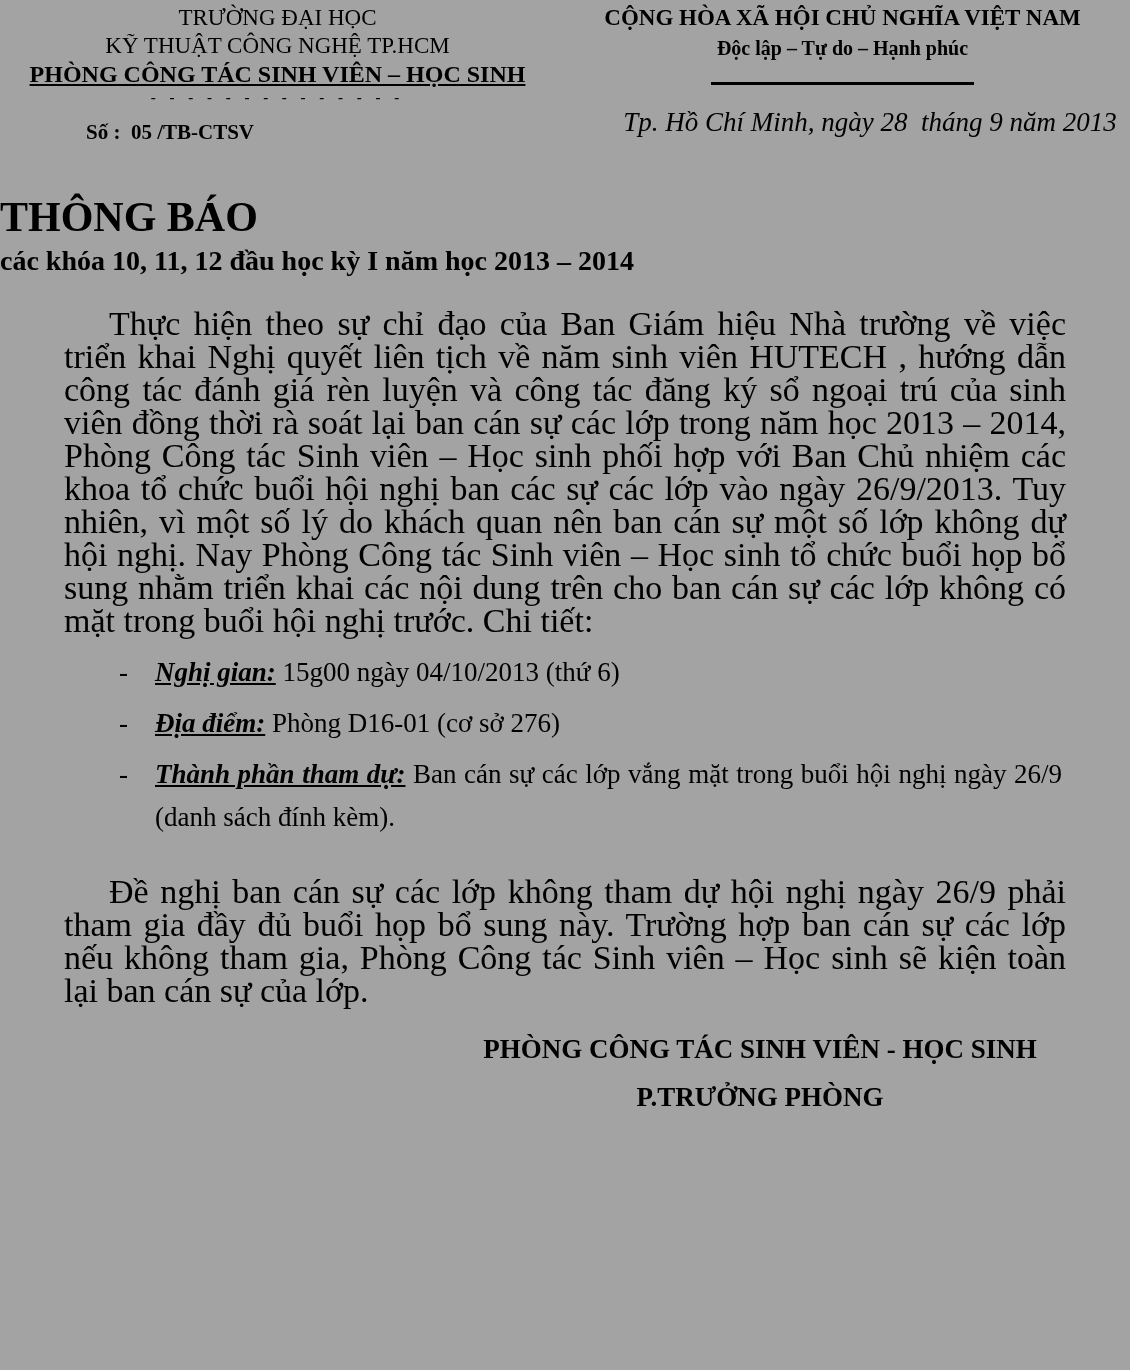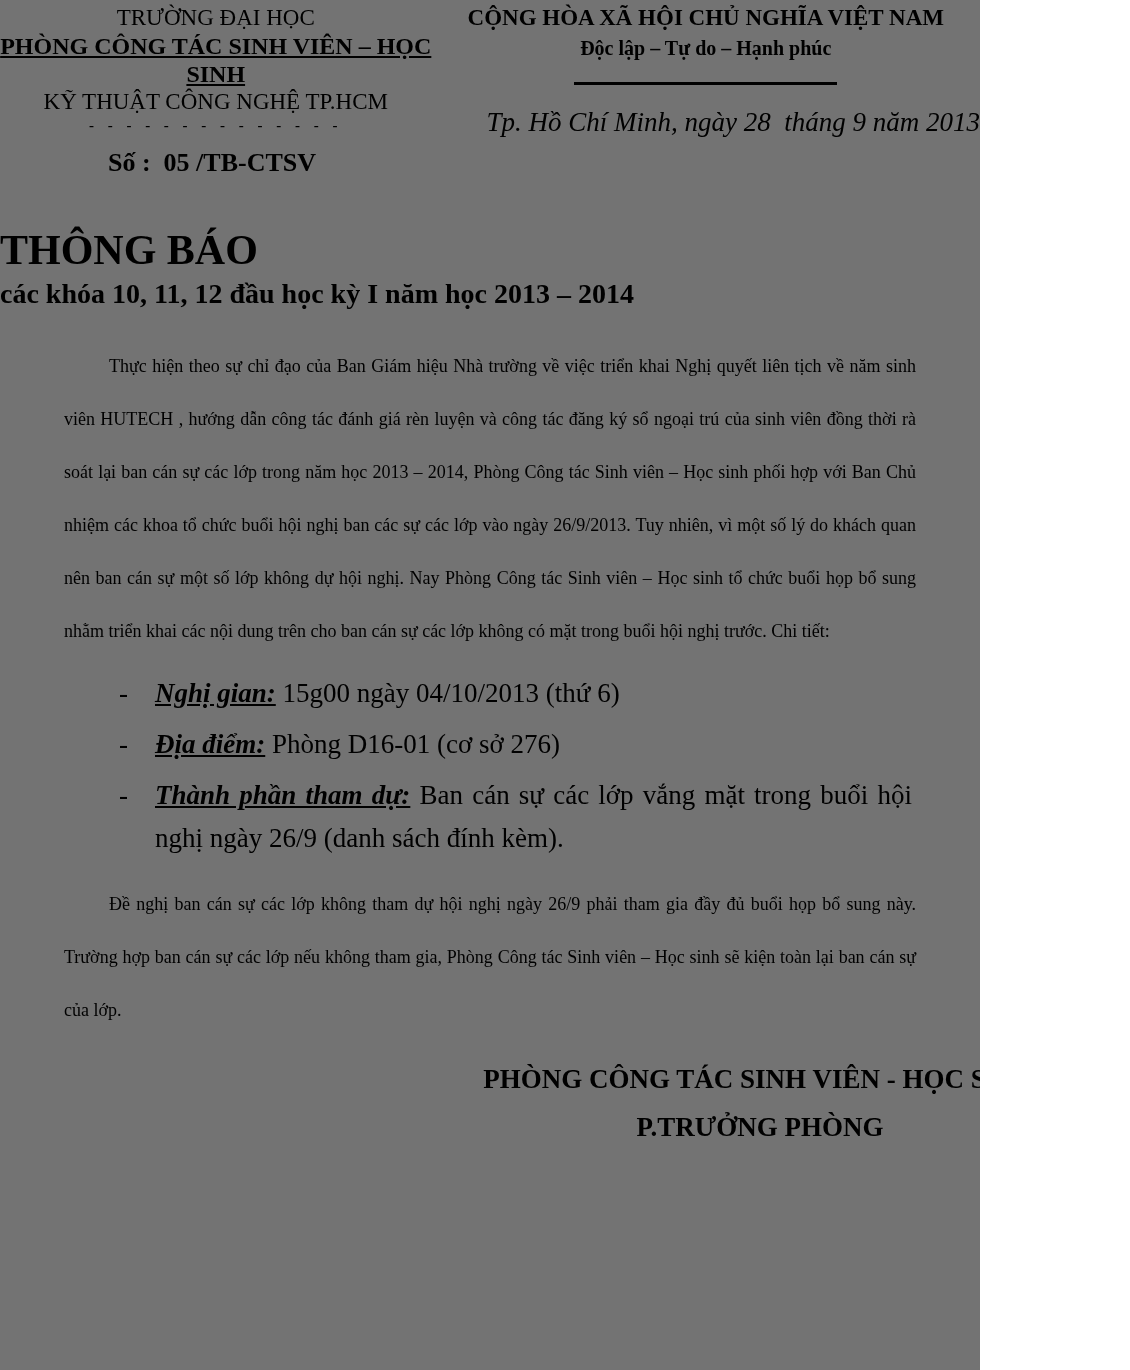--- a/index.html
+++ b/index.html
@@ -1,63 +1,63 @@
 <!DOCTYPE html>
 <html><head>
 <meta charset="utf-8">
 <style>
   * { margin: 0; padding: 0; box-sizing: border-box; }
   html, body { background: #ffffff; }
   .page {
     position: relative;
-    width: 980px;
+    width: 1130px;
     height: 1370px;
-    background: #737373;
+    background: #a3a3a3;
     color: #000000;
     font-family: "Liberation Serif", "DejaVu Serif", serif;
     overflow: hidden;
   }
   
   .header { display: flex; padding-top: 4px; }
   .header-left  { width: 555px; text-align: center; }
   .header-right { width: 575px; text-align: center; }
   .h-line  { font-size: 23px; line-height: 28px; }
   .h-line.big { font-size: 24px; }
   .bold { font-weight: bold; }
   .underline { text-decoration: underline; }
   .dashes {
     font-size: 15px; font-weight: bold; letter-spacing: 5px;
     line-height: 14px; margin-top: 2px;
   }
   .doc-number {
-    text-align: left; padding-left: 108px; margin-top: 16px;
-    font-size: 26px; font-weight: bold; white-space: pre;
+    text-align: left; padding-left: 86px; margin-top: 16px;
+    font-size: 21px; font-weight: bold; white-space: pre;
   }
   .motto {
     display: inline-block;
     font-size: 20px; line-height: 28px; margin-top: 2px;
     border-bottom: 3px solid #000; padding: 0 6px 20px 6px;
   }
   .date-line {
     margin-top: 22px; padding-left: 55px;
     font-style: italic; font-size: 27px; white-space: pre;
   }
   
   .title-block { text-align: left; margin-top: 48px; }
   .title-main { font-size: 42px; font-weight: bold; line-height: 48px; }
   .title-sub  { font-size: 28px; font-weight: bold; line-height: 40px; }
   .title-sub.first { margin-top: 10px; }
   
   .body-text { margin: 0 64px; }
   .para {
-    font-size: 18px; line-height: 53px;
+    font-size: 34px; line-height: 33px;
     text-align: justify; text-indent: 45px;
   }
   .para.p1 { margin-top: 26px; }
-  .para.p2 { margin-top: 18px; }
+  .para.p2 { margin-top: 36px; }
   .details { margin: 14px 0 0 55px; }
   .detail-row { display: flex; margin-top: 8px; }
   .detail-marker {
     width: 36px; flex: 0 0 36px;
     font-size: 27px; line-height: 43px;
   }
   .detail-content {
     flex: 1 1 auto; font-size: 27px; line-height: 43px; text-align: justify;
     padding-right: 4px;
   }
@@ -73,22 +73,22 @@
   .sig-name { font-size: 27px; font-weight: bold; line-height: 32px; margin-top: 126px; }
 </style>
 </head>
 <body>
 
 <div class="page">
 
   <div class="header">
     <div class="header-left">
       <div class="h-line">TRƯỜNG ĐẠI HỌC</div>
+      <div class="h-line">KỸ THUẬT CÔNG NGHỆ TP.HCM</div>
       <div class="h-line big bold underline">PHÒNG CÔNG TÁC SINH VIÊN – HỌC SINH</div>
-      <div class="h-line">KỸ THUẬT CÔNG NGHỆ TP.HCM</div>
       <div class="dashes">- - - - - - - - - - - - - -</div>
       <div class="doc-number">Số :  05 /TB-CTSV</div>
     </div>
     <div class="header-right">
       <div class="h-line bold">CỘNG HÒA XÃ HỘI CHỦ NGHĨA VIỆT NAM</div>
       <div>
         <span class="motto bold">Độc lập – Tự do – Hạnh phúc</span>
       </div>
       <div class="date-line">Tp. Hồ Chí Minh, ngày 28  tháng 9 năm 2013</div>
     </div>

